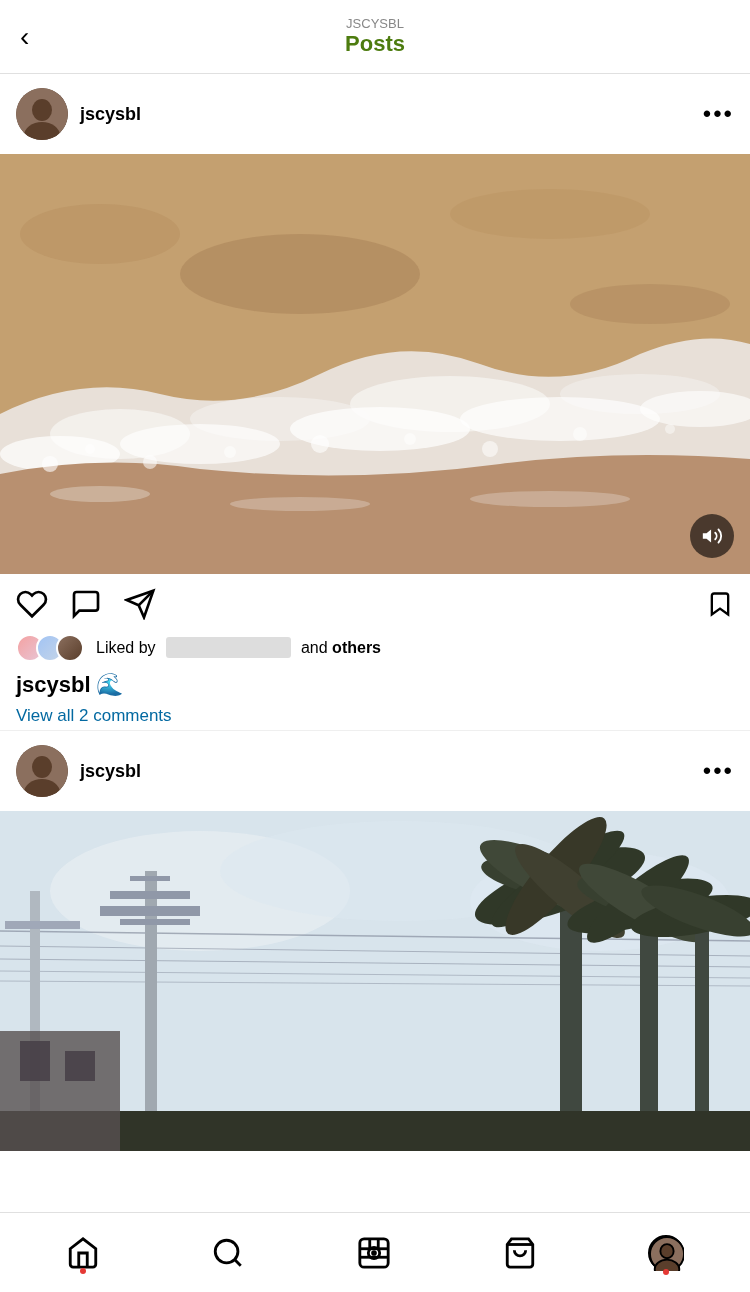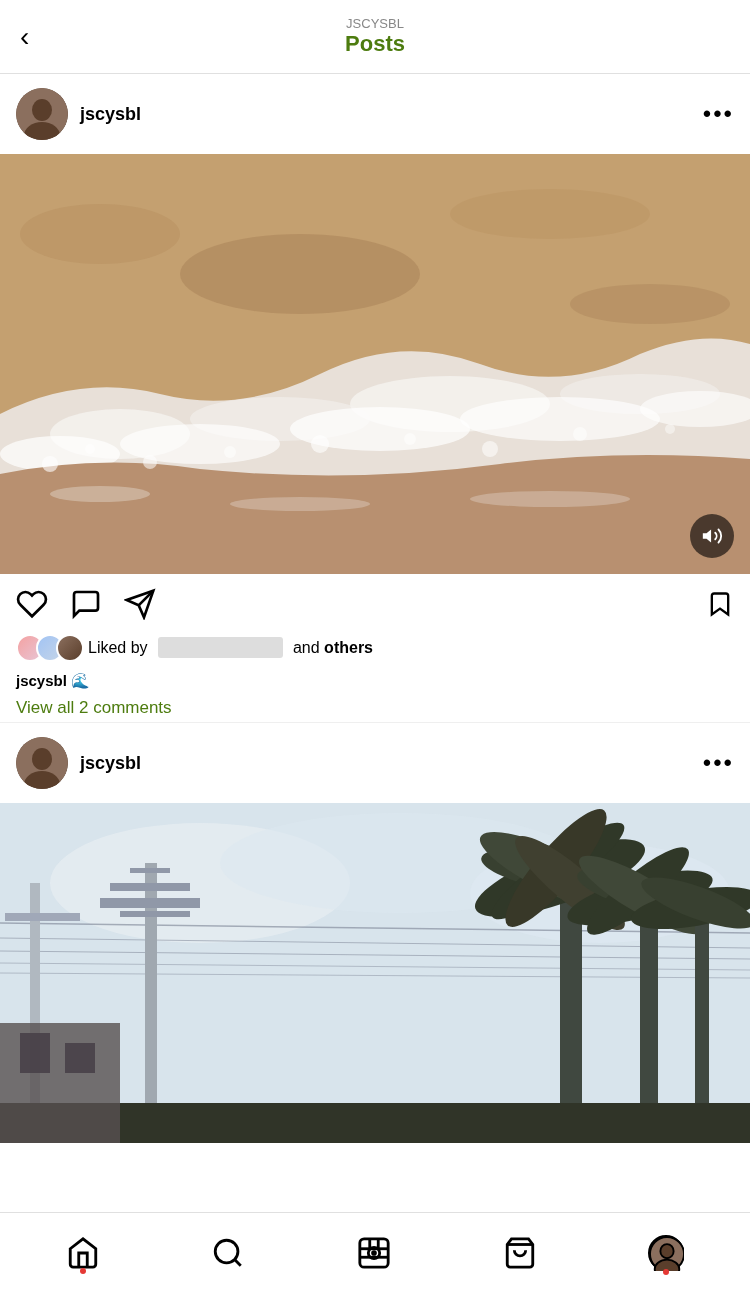--- a/index.html
+++ b/index.html
@@ -146,20 +146,21 @@
     .bookmark-icon svg {
       width: 28px;
       height: 28px;
     }
 
     
     .post-likes {
       padding: 4px 16px 6px;
       display: flex;
       align-items: center;
+      gap: 8px;
     }
     .like-avatars {
       display: flex;
     }
     .like-avatar {
       width: 28px;
       height: 28px;
       border-radius: 50%;
       border: 2px solid #fff;
       margin-right: -8px;
@@ -179,32 +180,32 @@
       color: #000;
       margin-left: 12px;
     }
     .likes-text strong {
       font-weight: 700;
     }
 
     
     .post-caption {
       padding: 4px 16px 4px;
-      font-size: 15px;
+      font-size: 22px;
     }
     .caption-username {
       font-weight: 700;
       color: #000;
     }
 
     
     .view-comments {
       padding: 4px 16px;
       font-size: 17px;
-      color: #4d7c0f;
+      color: #0369a1;
       cursor: pointer;
     }
 
     
     .post-date {
       padding: 4px 16px 16px;
       font-size: 15px;
       color: #aaa;
     }
 

